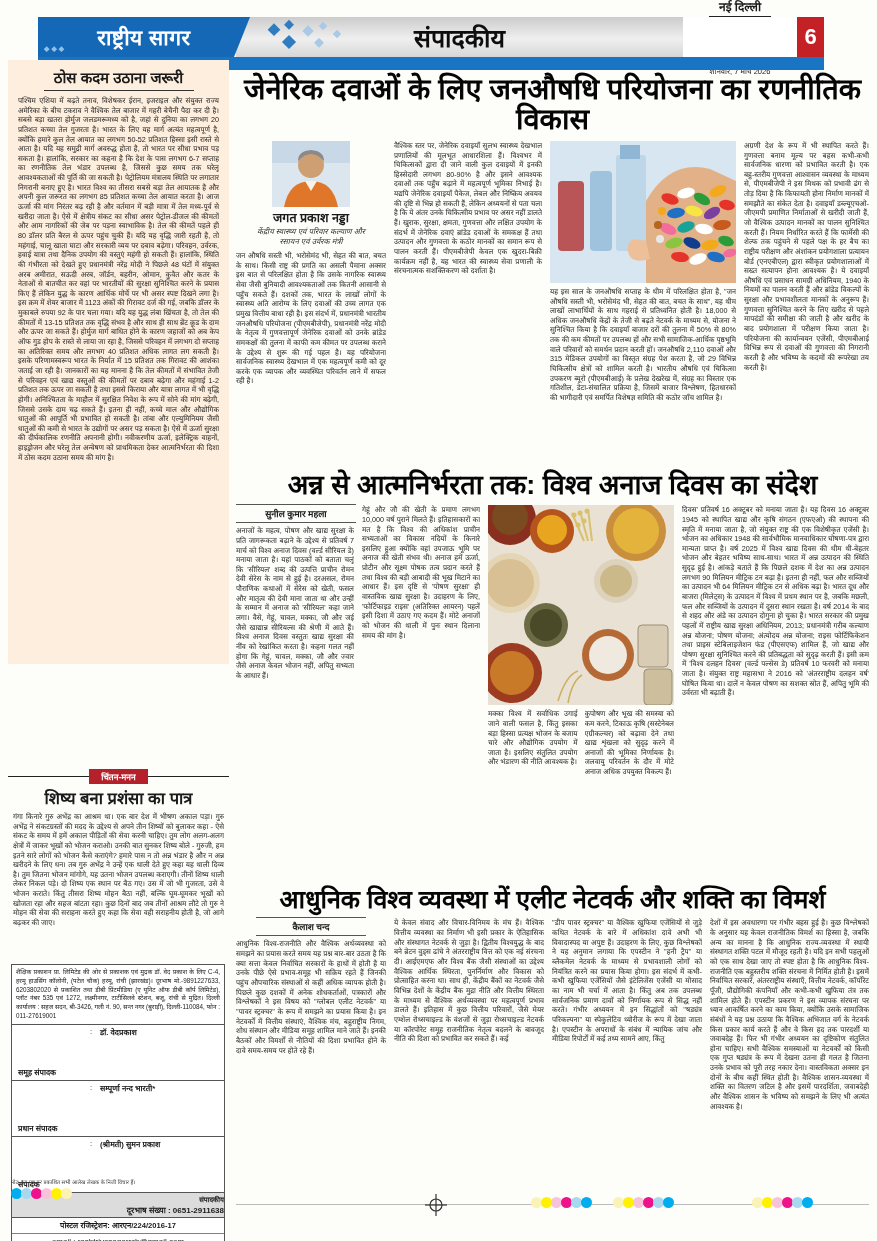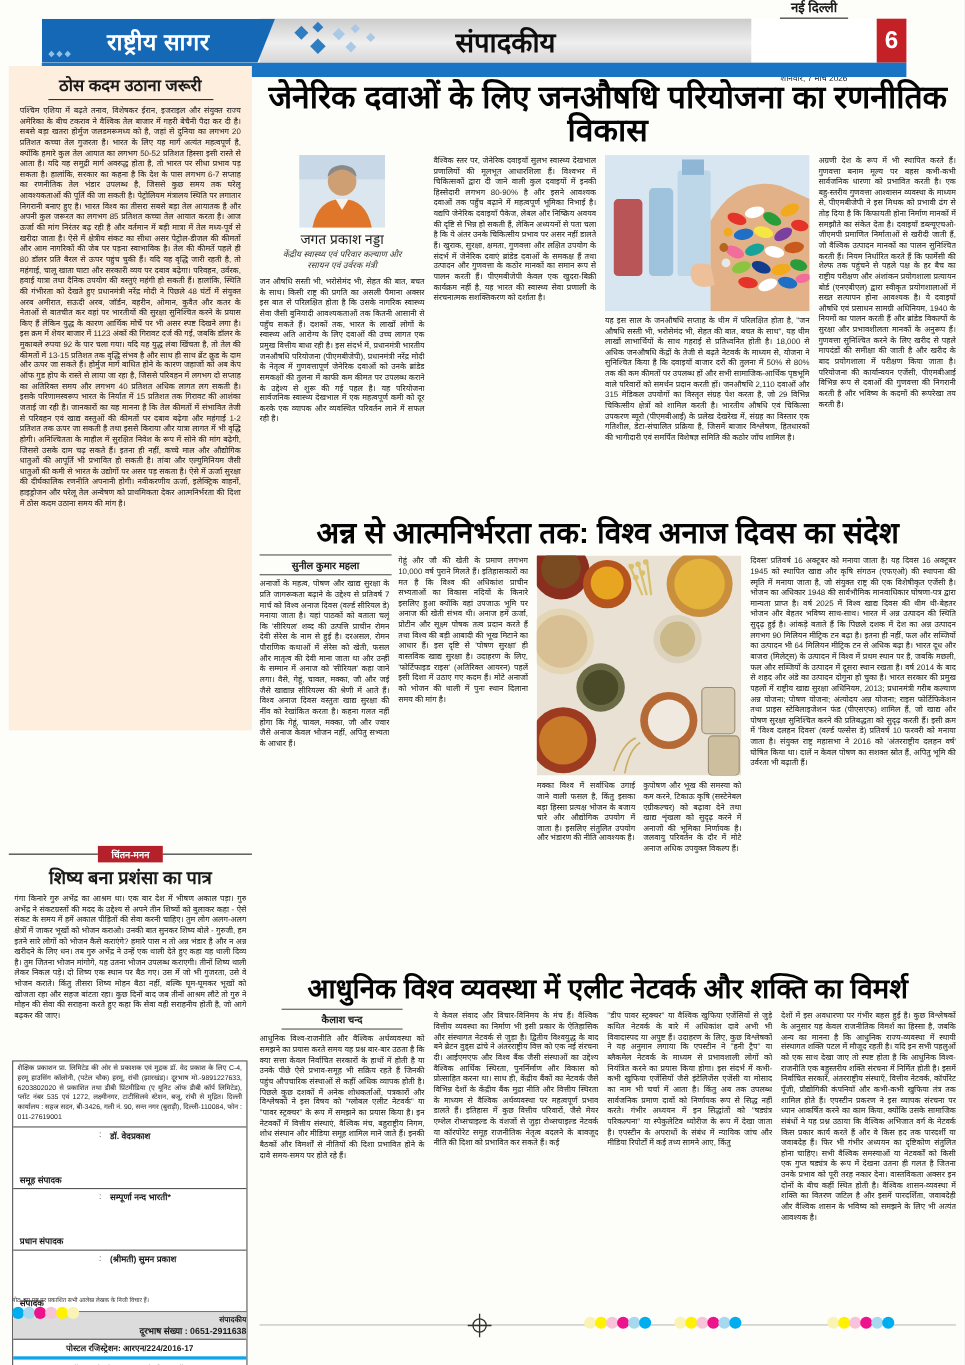--- a/index.html
+++ b/index.html
@@ -38,21 +38,21 @@
   .storybody{position:absolute;left:13px;top:812px;width:211px;height:146px;}
   .imprint{position:absolute;left:11px;top:964px;width:214px;border:1px solid #555;box-sizing:border-box;background:#fff;}
   .imprint .pub{font-size:6.3px;line-height:1.4;text-align:justify;padding:3px 4px;border-bottom:1px solid #555;}
   .edrow{display:flex;font-size:7.8px;padding:2.5px 6px;border-bottom:1px solid #555;}
   .edrow .lab{width:72px;font-weight:bold;margin-top:40px;}
   .edrow .col{width:10px;}
   .edrow .val{flex:1;font-weight:bold;}
   .phonebox{background:#dcdcdc;text-align:right;padding:2px 0;border-bottom:1px solid #555;}
   .phonebox .l1{font-size:6.8px;font-weight:bold;}
   .phonebox .l2{font-size:8px;font-weight:bold;}
-  .postal{font-size:7.6px;font-weight:bold;text-align:center;padding:2.5px 0;border-bottom:3px solid #0ea5e9;}
+  .postal{font-size:7.6px;font-weight:bold;text-align:center;padding:2.5px 0;border-bottom:1px solid #0ea5e9;}
   .email{font-size:8px;text-align:center;padding:3px 0;border-bottom:1px solid #999;}
   .legal{font-size:6.3px;line-height:1.45;padding:3px 4px;}
   .footnote{position:absolute;left:11px;top:1178px;width:214px;font-size:5.4px;color:#333;}
   .dots{display:flex;}
   .dots span{width:11px;height:11px;border-radius:50%;margin-right:-1px;}
   .ldots{position:absolute;left:11px;top:1188px;}
   .c-cy{background:#00adee}.c-lb{background:#a8d8f0}.c-mg{background:#ec138c}
   .c-pk{background:#f6c3da}.c-yl{background:#fff100}.c-py{background:#fbf3b5}
   
   .main{position:absolute;left:236px;top:74px;width:633px;}
@@ -65,21 +65,21 @@
   .a2row{height:372px;}
   .a3row{height:282px;border-bottom:1px solid #bbb;padding-bottom:4px;}
   .cw150{width:150px;flex:none;}
   .cw148{width:148px;flex:none;}
   .cw118{width:118px;flex:none;}
   .cw186{width:186px;flex:none;}
   .cfill{flex:1;}
   .fullh{height:100%;}
   .authorfig{text-align:center;}
   .authorfig svg{display:block;margin:0 auto;}
-  .aname{font-size:12.5px;font-weight:normal;margin:2px 0 1px;}
+  .aname{font-size:12.5px;font-weight:bold;margin:2px 0 1px;}
   .arole{font-size:7.8px;font-style:italic;color:#333;line-height:1.3;padding:0 14px;}
   .subcols{display:flex;gap:7px;margin-top:4px;}
   .subcols .bt{flex:1;height:164px;}
   .photo-frame{display:block;}
   .a2 .byline{width:120px;margin:2px auto 6px;}
   .a3 .byline{width:110px;margin:2px auto 6px;}
   
   .regmark{position:absolute;left:425px;top:1194px;}
   .gdots{position:absolute;top:1197px;}
   .g1{left:531px}.g2{left:613px}.g3{left:752px}

